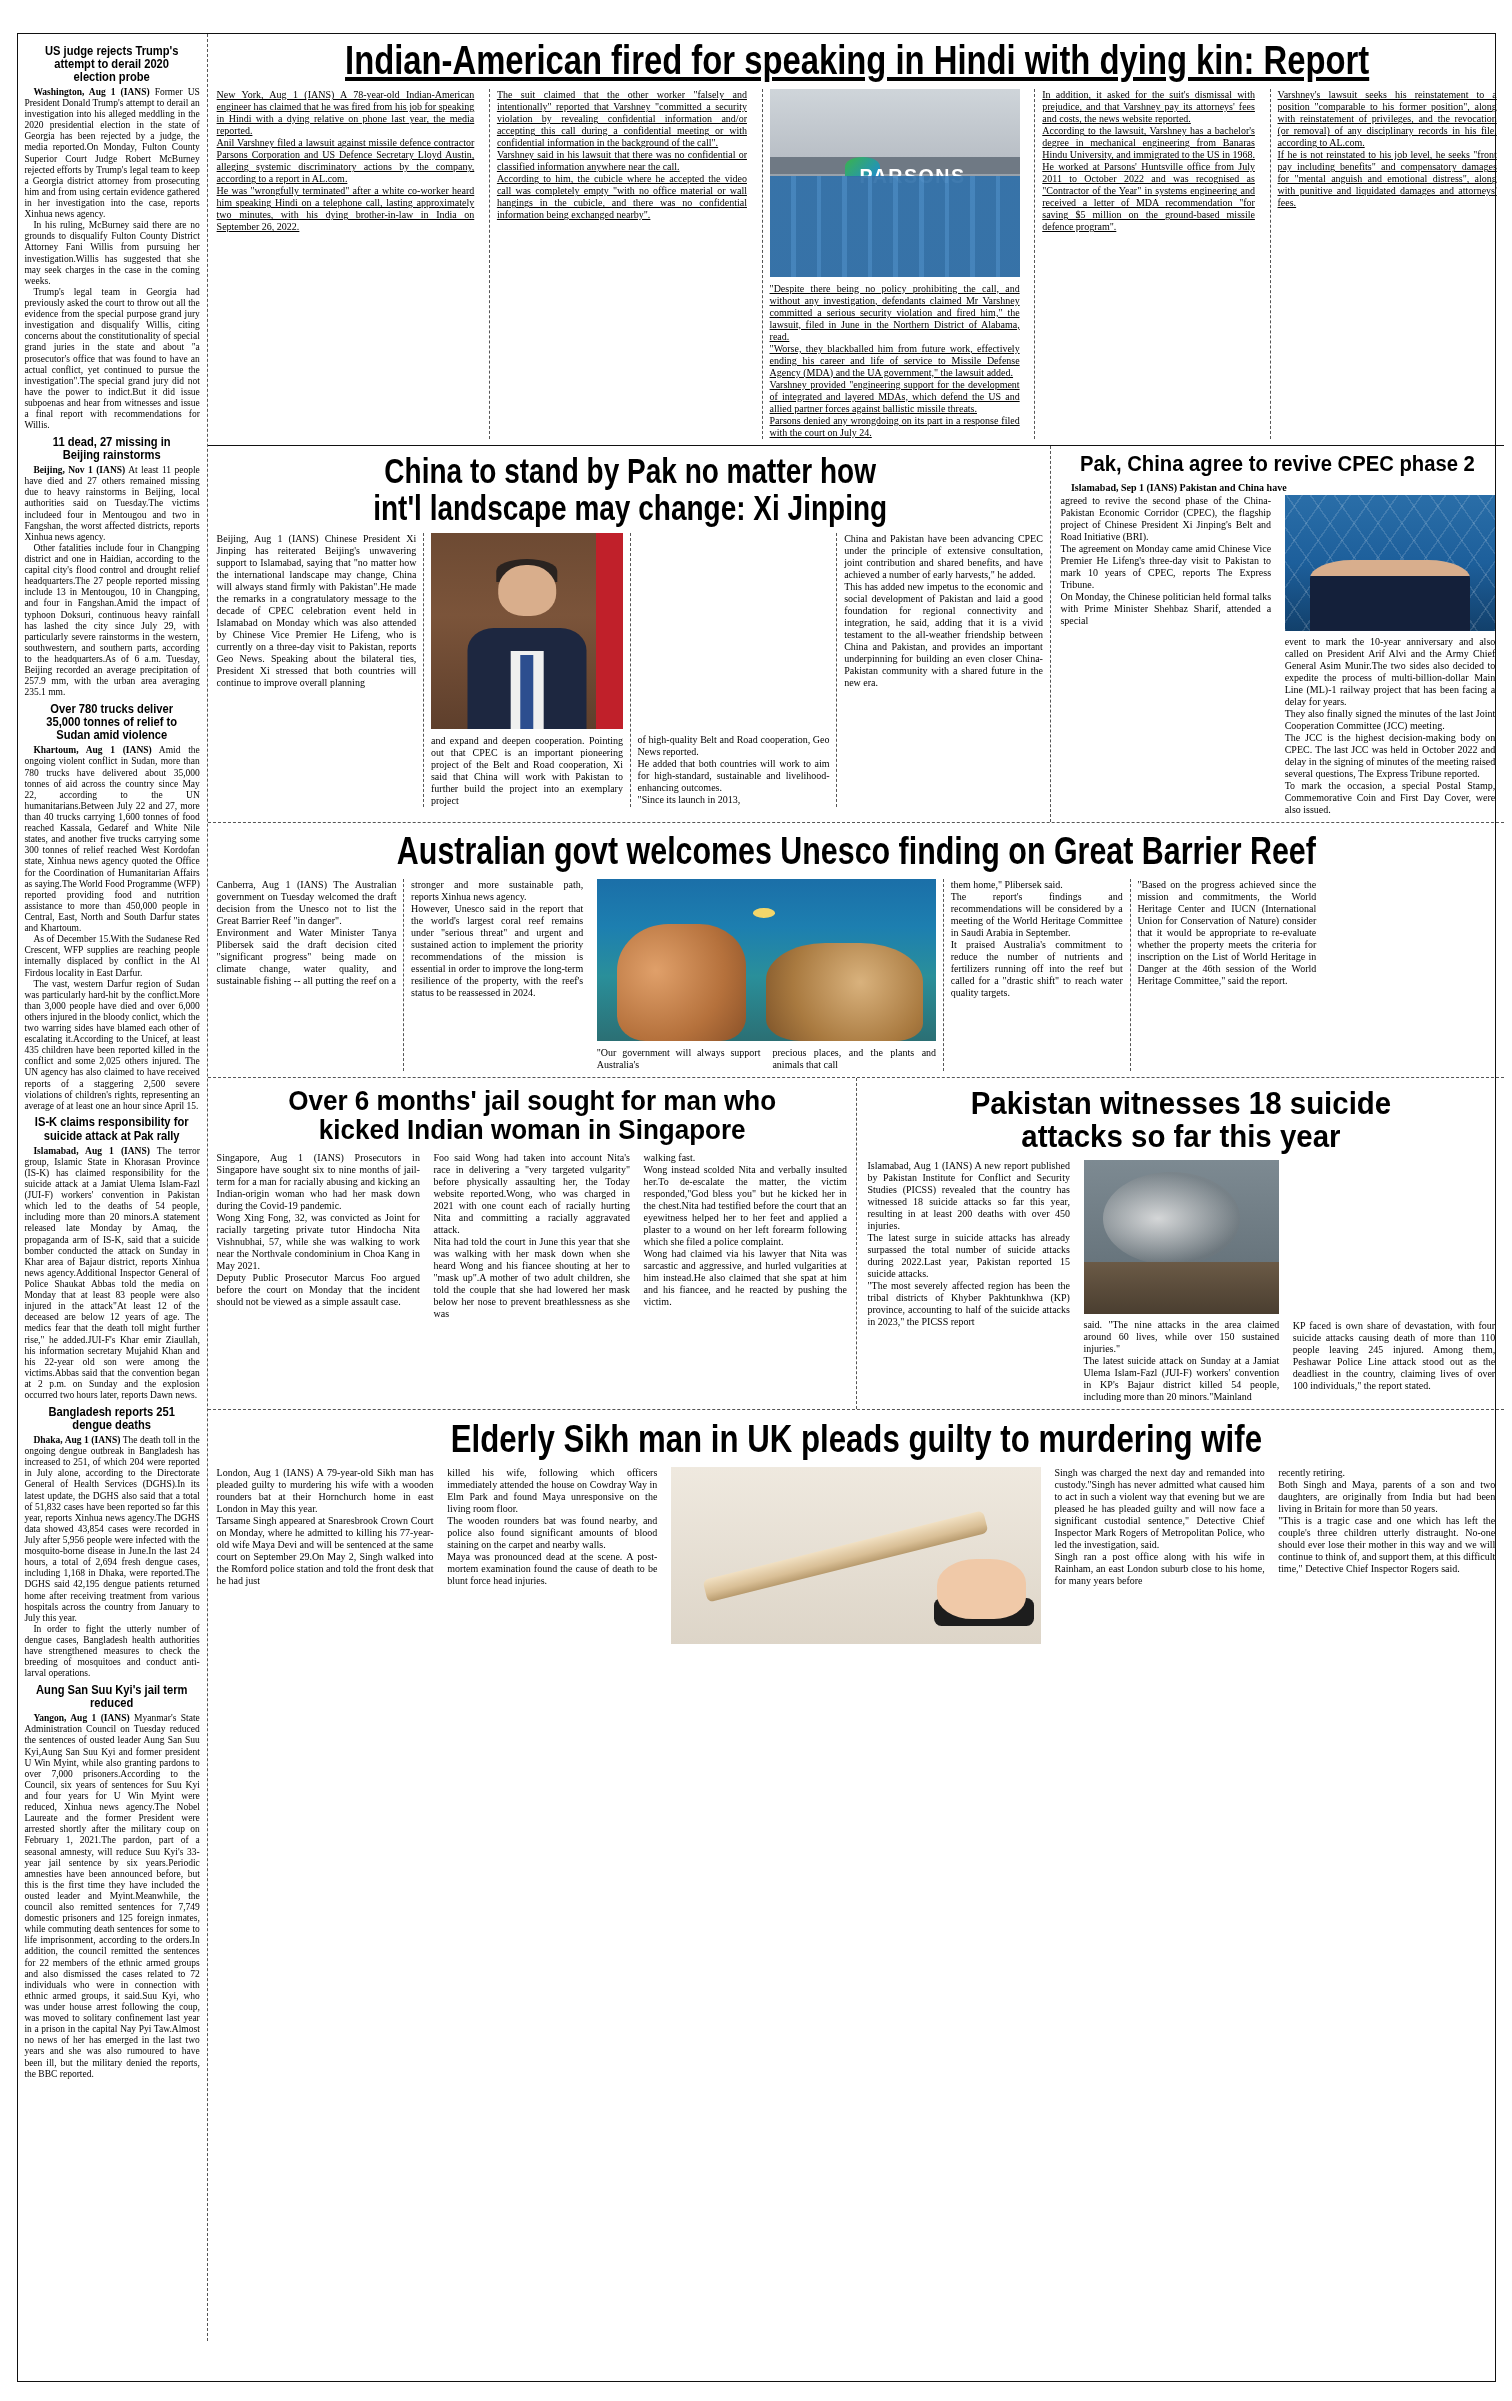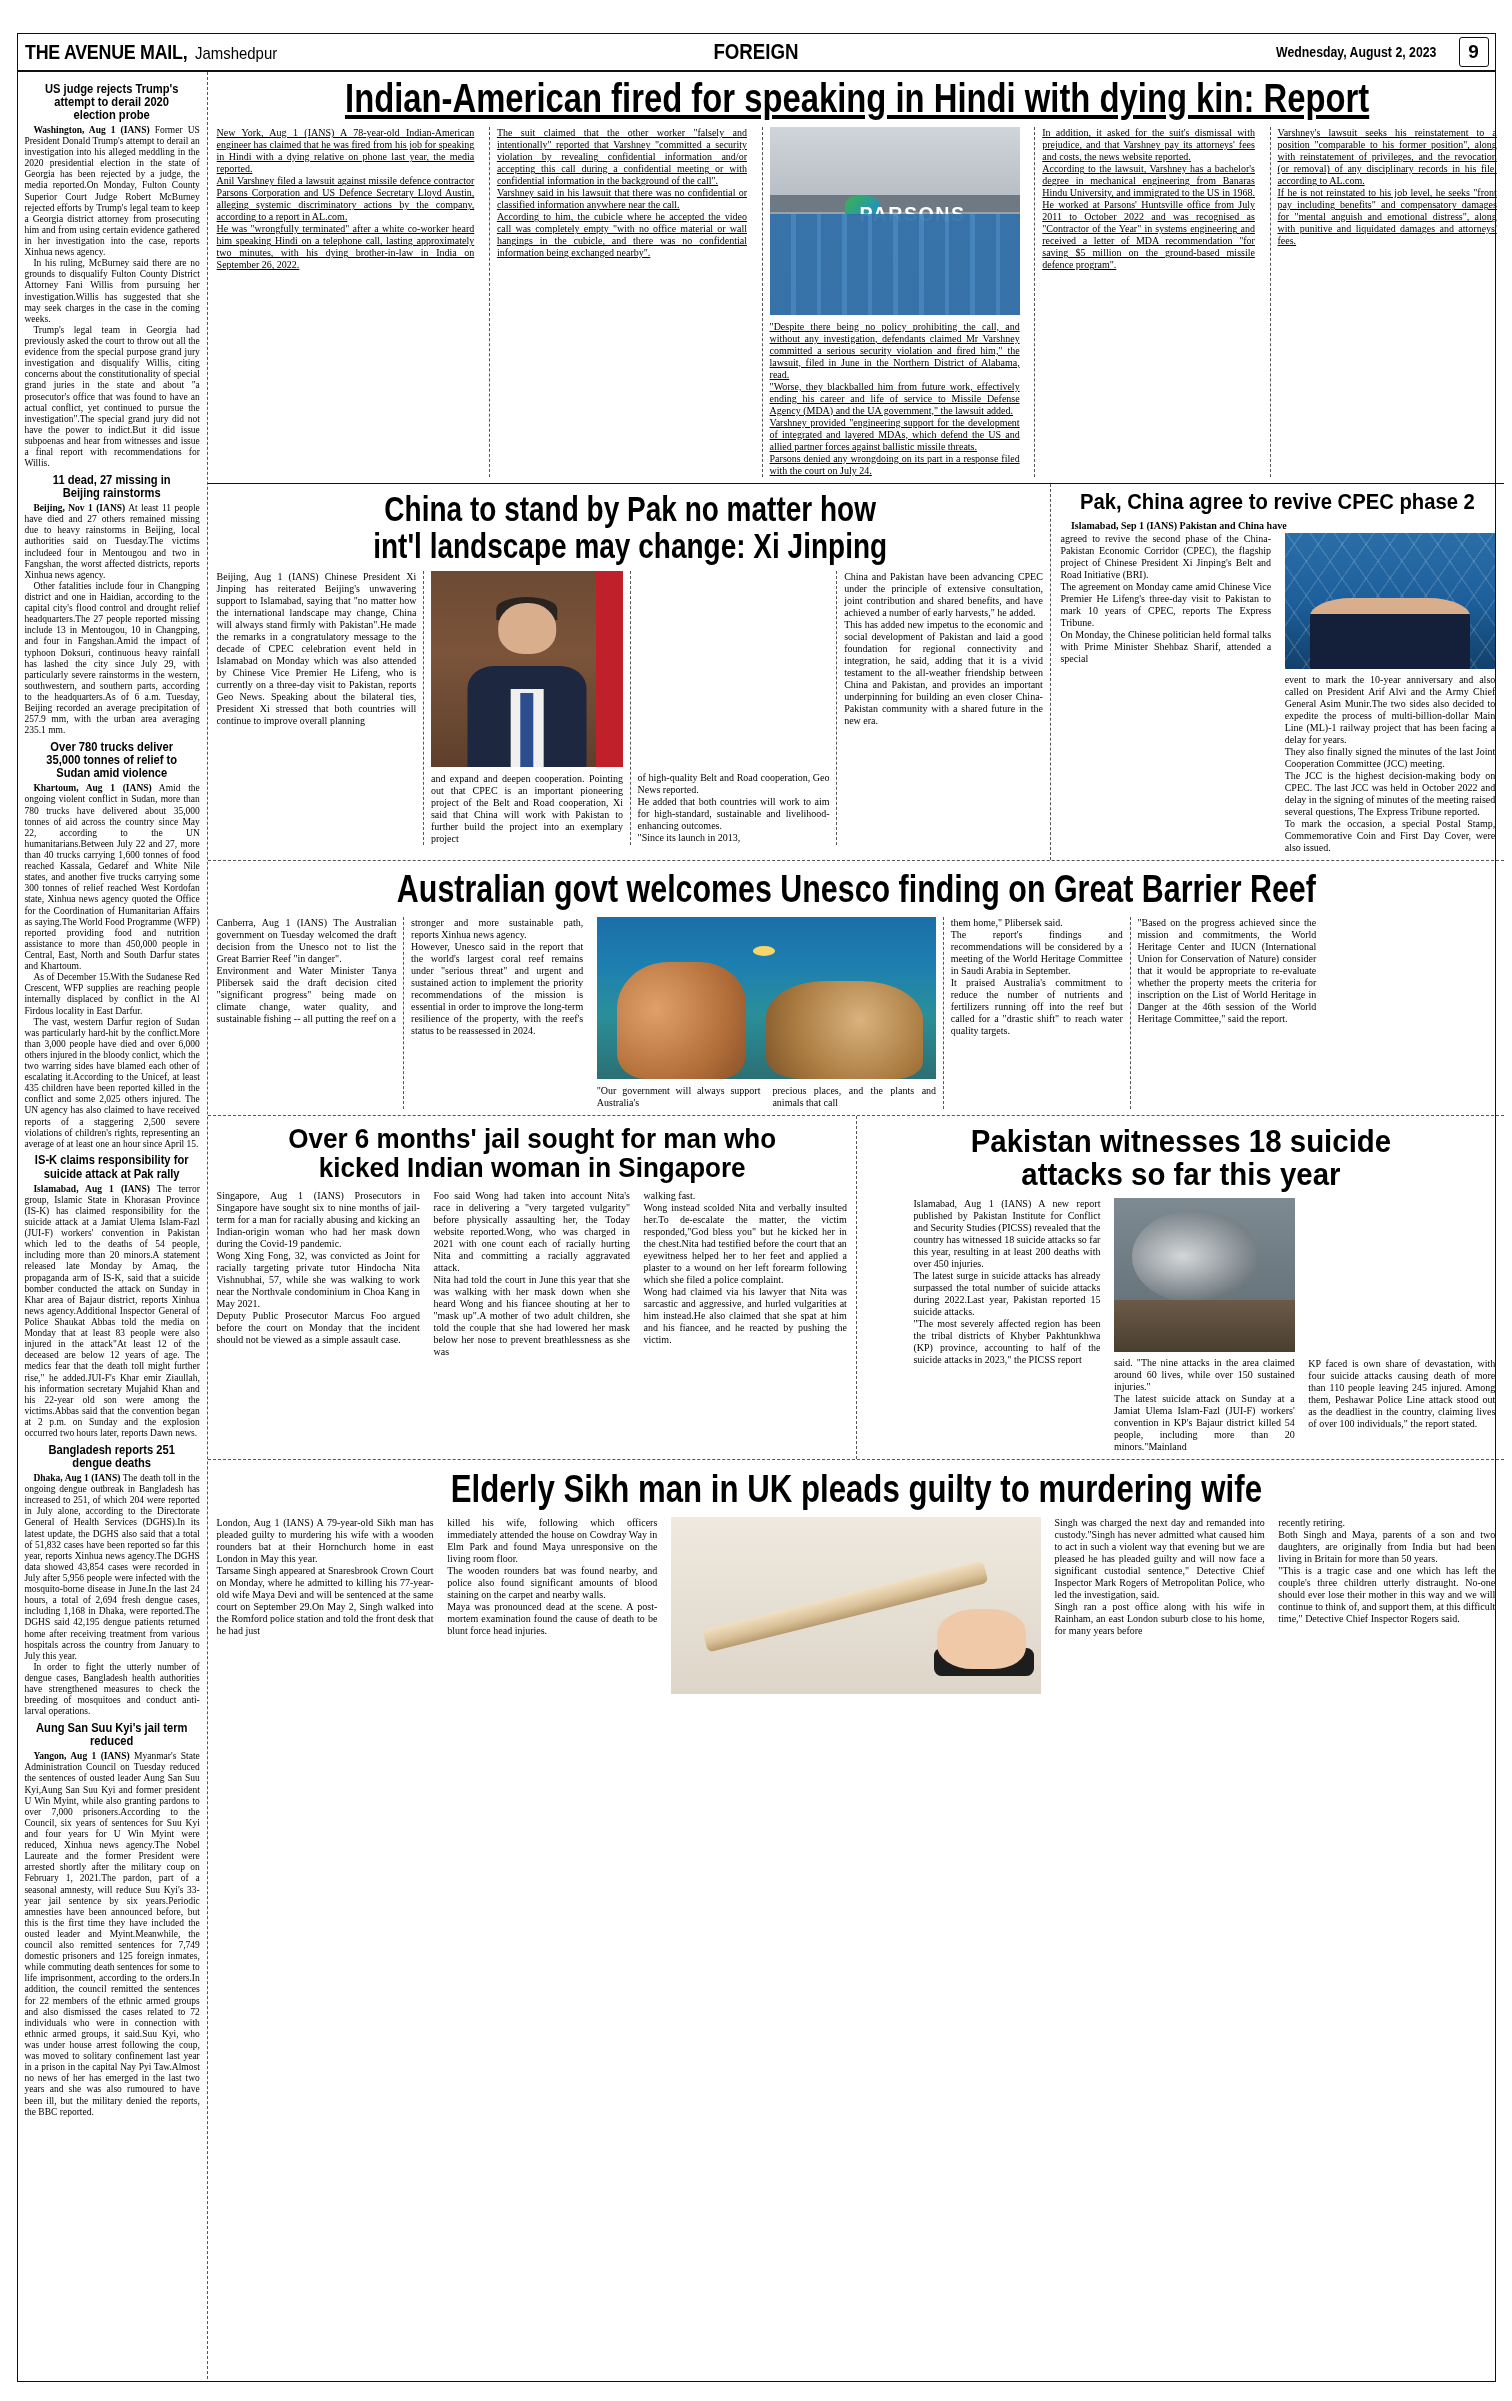--- a/index.html
+++ b/index.html
@@ -205,31 +205,20 @@
   .ph-bat .glove{
     position:absolute; right:2%; bottom:10%; width:27%; height:16%;
     background:#1d1d1d; border-radius:7.5px;
   }
 </style>
 </head>
 <body>
 
 <div class="page">
 
-  <div class="masthead">
-    <div class="mh-left">
-      <span class="mh-paper">THE AVENUE MAIL,</span>
-      <span class="mh-city">Jamshedpur</span>
-    </div>
-    <div class="mh-section">FOREIGN</div>
-    <div class="mh-right">
-      <span class="mh-date">Wednesday, August 2, 2023</span>
-      <span class="mh-pageno">9</span>
-    </div>
-  </div>
 
   <div class="body-wrap">
 
     <div class="left-rail">
 
       <div>
         <div class="rail-hl">US judge rejects Trump's attempt to derail 2020 election probe</div>
         <div class="rail-body">
           <p><span class="lead">Washington, Aug 1 (IANS)</span><span id="la0p0"> Former US President Donald Trump's attempt to derail an investigation into his alleged meddling in the 2020 presidential election in the state of Georgia has been rejected by a judge, the media reported.On Monday, Fulton County Superior Court Judge Robert McBurney rejected efforts by Trump's legal team to keep a Georgia district attorney from prosecuting him and from using certain evidence gathered in her investigation into the case, reports Xinhua news agency.</span></p>
           <p>In his ruling, McBurney said there are no grounds to disqualify Fulton County District Attorney Fani Willis from pursuing her investigation.Willis has suggested that she may seek charges in the case in the coming weeks.</p>
@@ -428,21 +417,21 @@
 Wong instead scolded Nita and verbally insulted her.To de-escalate the matter, the victim responded,"God bless you" but he kicked her in the chest.Nita had testified before the court that an eyewitness helped her to her feet and applied a plaster to a wound on her left forearm following which she filed a police complaint.
 Wong had claimed via his lawyer that Nita was sarcastic and aggressive, and hurled vulgarities at him instead.He also claimed that she spat at him and his fiancee, and he reacted by pushing the victim.</div>
             </div>
           </div>
         </div>
 
         <div class="vsep" style="width:50%; padding:7.5px 9px 6px 10.5px;">
           <div class="hl" style="font-size:32px; margin:1.5px 0 0.8px 0; transform:scaleX(0.92);">Pakistan witnesses 18 suicide</div>
           <div class="hl" style="font-size:32px; margin:0 0 7.5px 0; transform:scaleX(0.92);">attacks so far this year</div>
           <div style="display:flex;">
-            <div style="width:33.33%; padding-right:6.8px;margin-left:46px;">
+            <div style="width:33.33%; padding-right:6.8px;">
               <div class="dek" style="white-space:pre-line">Islamabad, Aug 1 (IANS) A new report published by Pakistan Institute for Conflict and Security Studies (PICSS) revealed that the country has witnessed 18 suicide attacks so far this year, resulting in at least 200 deaths with over 450 injuries.
 The latest surge in suicide attacks has already surpassed the total number of suicide attacks during 2022.Last year, Pakistan reported 15 suicide attacks.
 "The most severely affected region has been the tribal districts of Khyber Pakhtunkhwa (KP) province, accounting to half of the suicide attacks in 2023," the PICSS report</div>
             </div>
             <div style="width:33.33%; padding:0 6.8px;">
               <div class="photo ph-pak" style="height:154px;margin-bottom:5.3px;">
                 <div class="smoke"></div>
                 <div class="ground"></div>
               </div>
               <div class="dek" style="white-space:pre-line">said. "The nine attacks in the area claimed around 60 lives, while over 150 sustained injuries."

